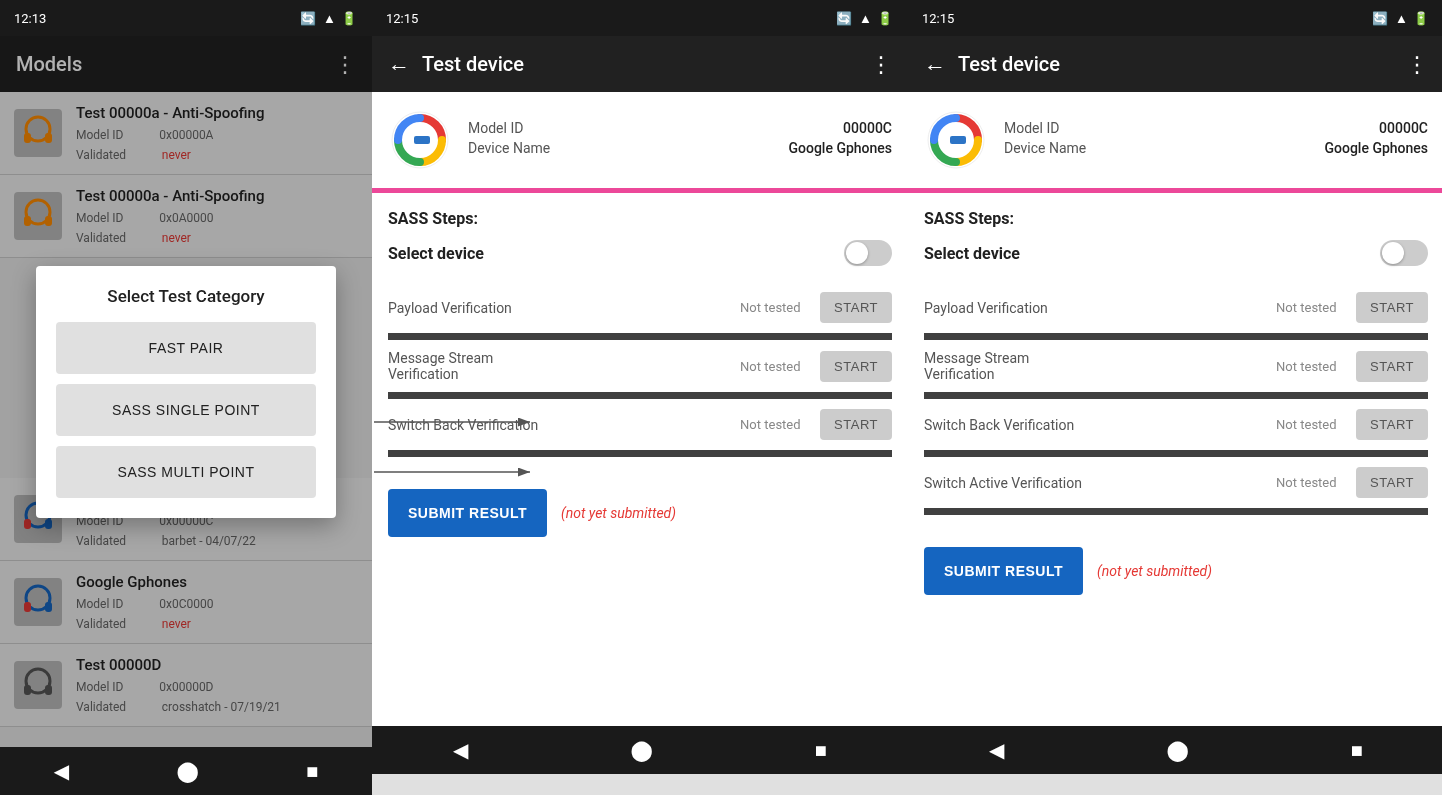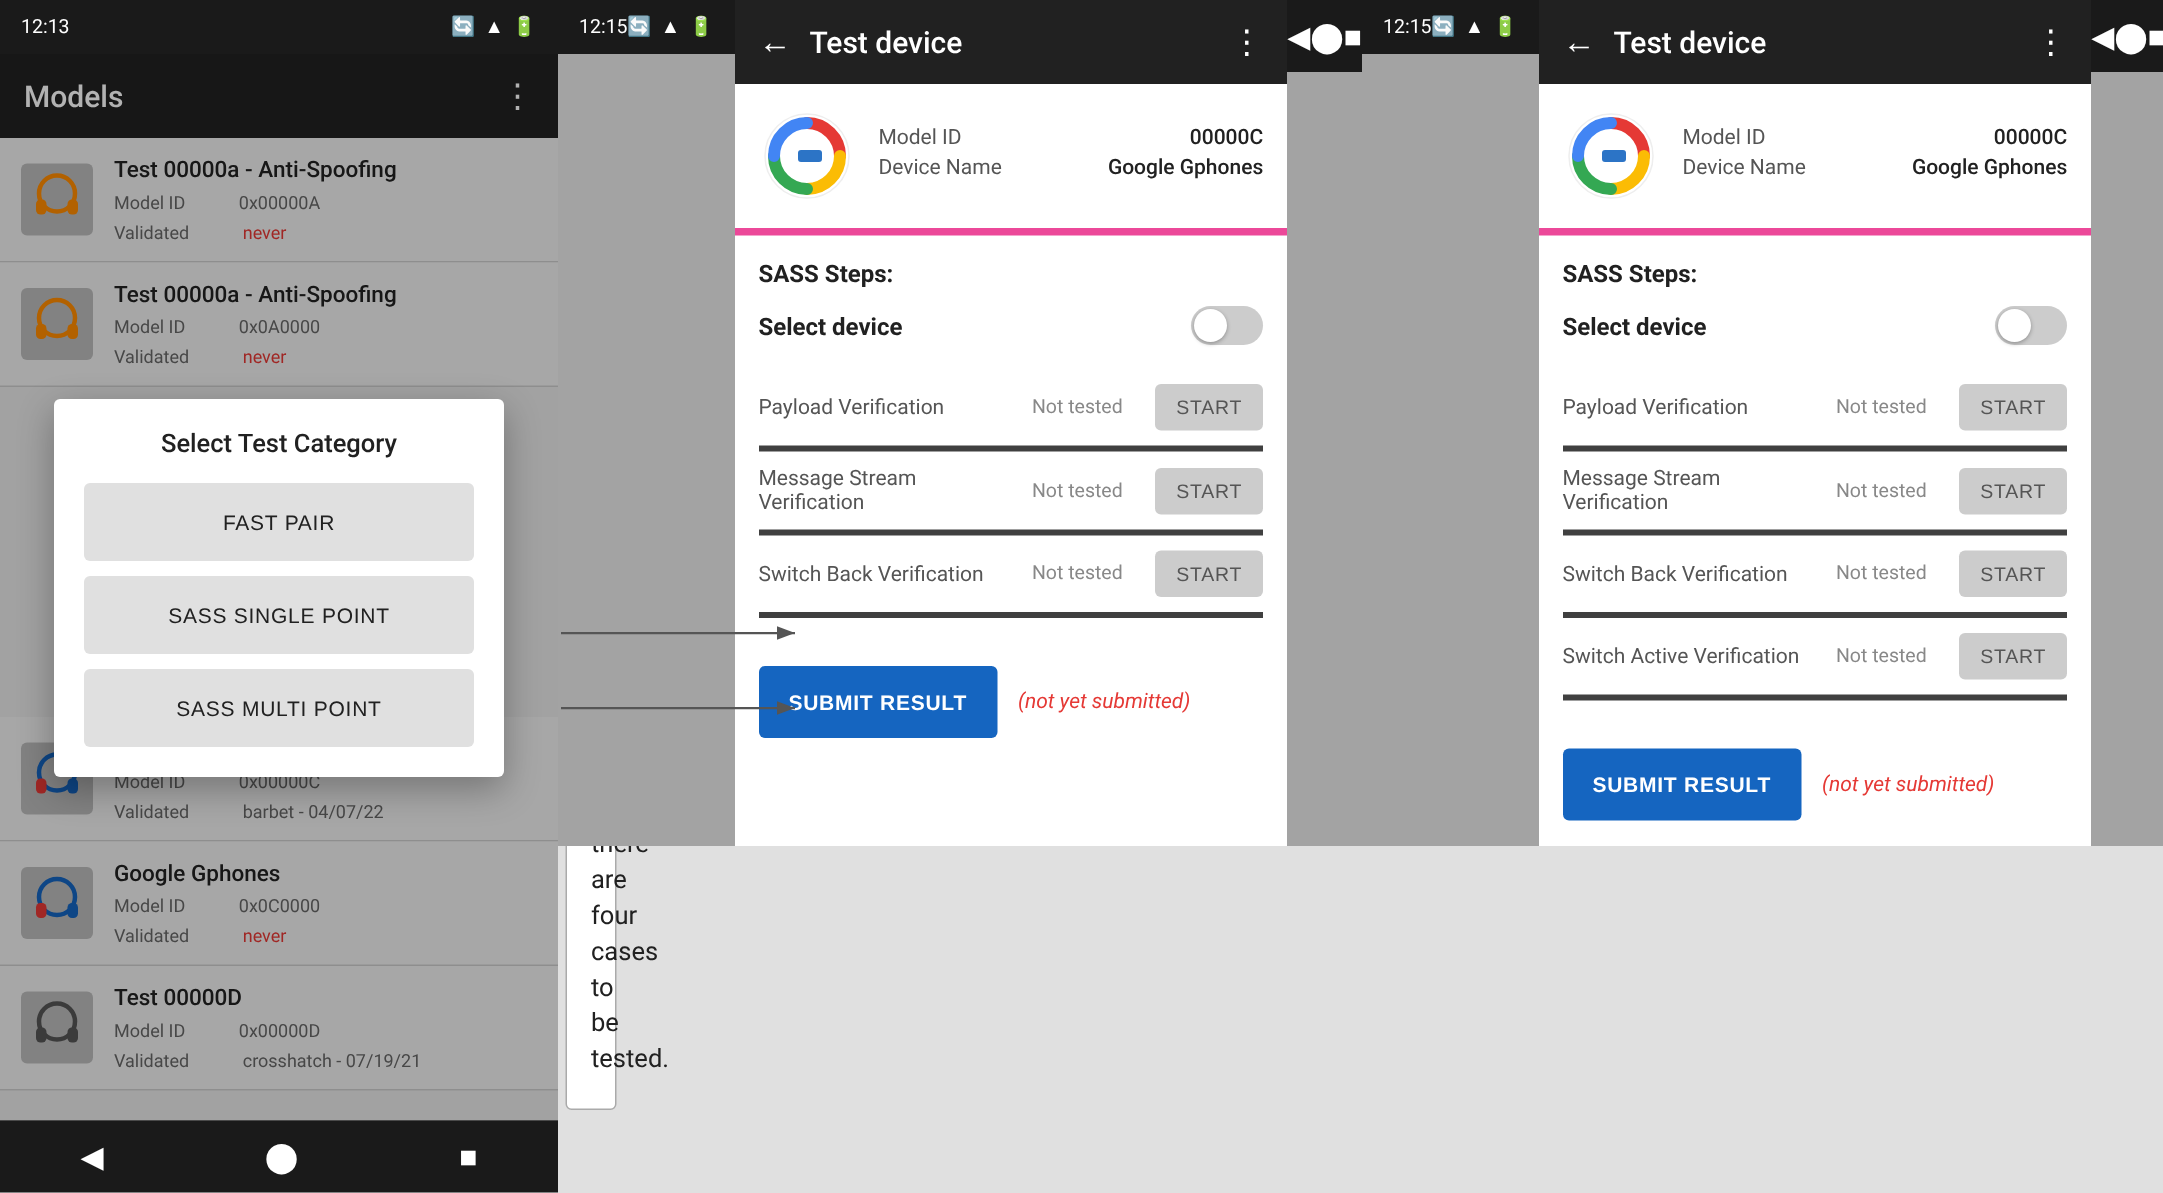--- a/index.html
+++ b/index.html
@@ -162,23 +162,24 @@
       color: #212121;
       text-align: center;
       cursor: pointer;
       letter-spacing: 0.5px;
     }
     .modal-btn:last-child { margin-bottom: 0; }
 
     
     .phone2, .phone3 {
       width: 536px;
-      height: 564px;
-      background: #a3a3a3;
-      display: flex;
+      height: 774px;
+      background: #15803d;
+      display: flex;
+      flex-direction: column;
       flex-shrink: 0;
       position: relative;
     }
     .phone2 { margin-left: 0; }
     .phone3 { margin-left: 0; }
 
     .test-app-bar {
       height: 56px;
       background: #212121;
       display: flex;
@@ -255,33 +256,32 @@
       position: absolute;
       top: 2px;
       left: 2px;
       box-shadow: 0 1px 3px rgba(0,0,0,0.3);
     }
 
     .test-row {
       display: flex;
       align-items: center;
       padding: 10px 0;
-      border-bottom: 4px solid #404040;
+      border-bottom: 7px solid #404040;
     }
     .test-row-label {
       flex: 1;
       font-size: 14px;
       color: #555;
     }
     .test-row-status {
       font-size: 13px;
       color: #888;
-      margin-right: 12px;
       min-width: 80px;
-      text-align: center;
+      text-align: left;
     }
     .start-btn {
       background: #ccc;
       border: none;
       border-radius: 4px;
       padding: 8px 14px;
       font-size: 13px;
       font-weight: 500;
       color: #555;
       cursor: pointer;

